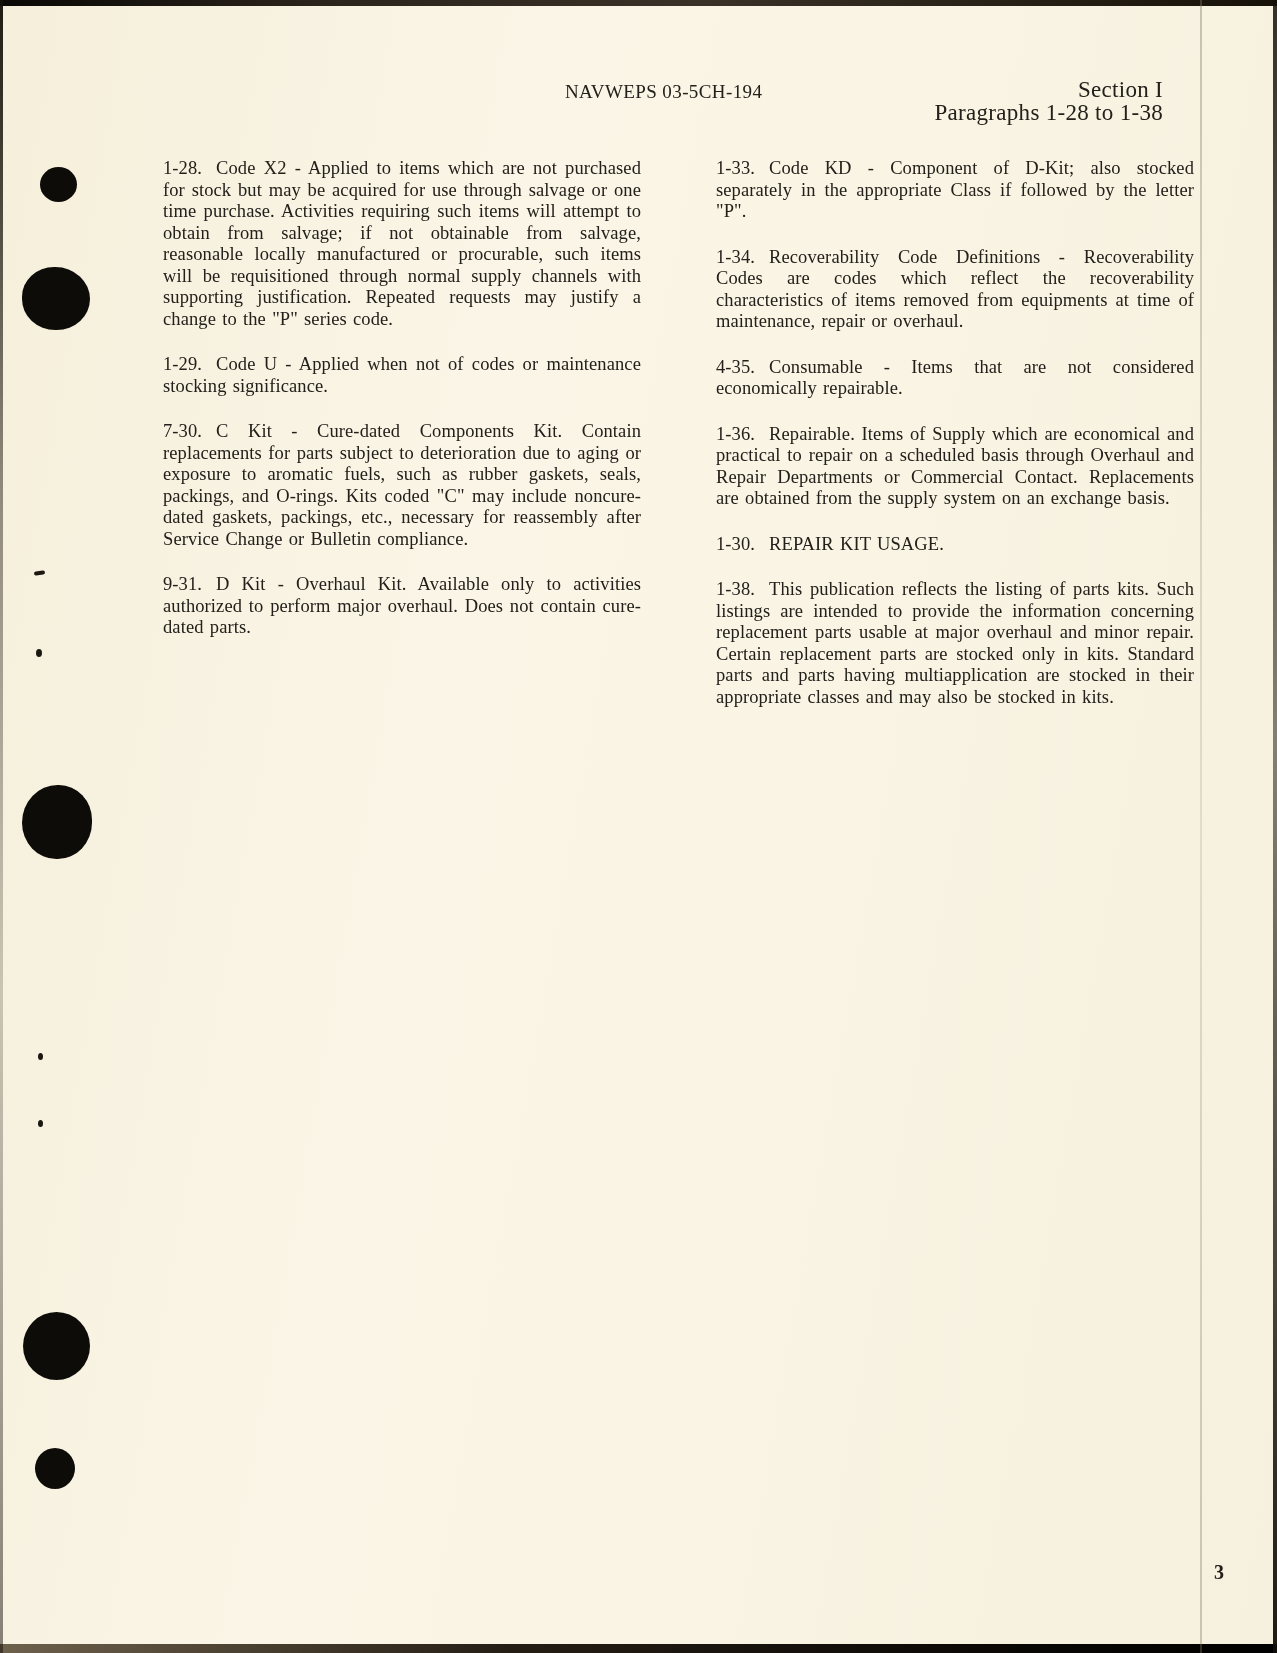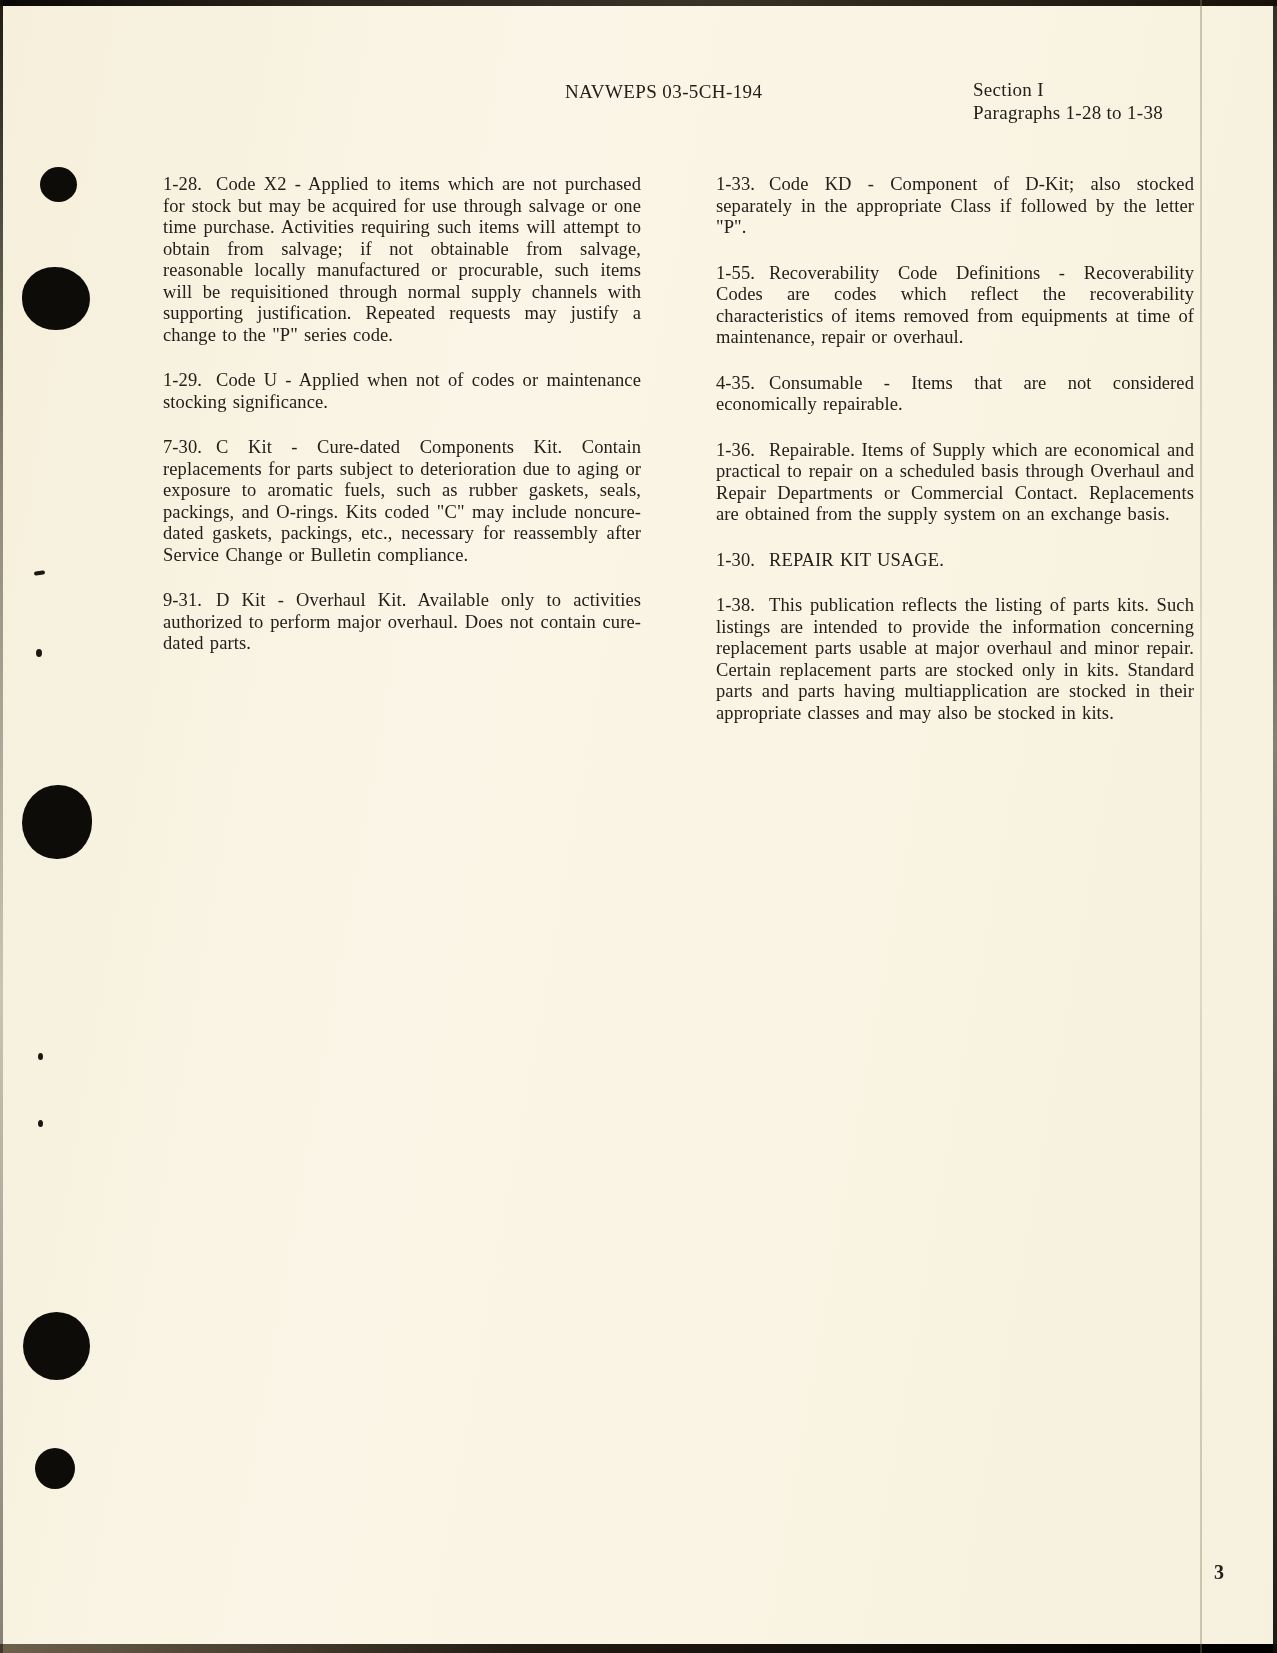--- a/index.html
+++ b/index.html
@@ -53,37 +53,38 @@
     position: absolute;
     top: 81px; left: 565px;
     font-size: 19px;
     letter-spacing: 0.4px;
     white-space: nowrap;
     text-align: right;
   }
   .header-right {
     position: absolute;
     top: 78px; right: 114px;
-    font-size: 19px;
+    text-align: right;
+    font-size: 23px;
     line-height: 23px;
     letter-spacing: 0.3px;
   }
   
   .col {
     position: absolute;
     top: 158px;
     width: 478px;
   }
   .col-left  { left: 163px; }
   .col-right { left: 716px; }
   .para {
     font-size: 18.5px;
     line-height: 21.5px;
     text-align: justify;
-    margin: 16px 0 24px 0;
+    margin: 0 0 24px 0;
     letter-spacing: 0.1px;
     word-spacing: 1.5px;
   }
   .pnum {
     padding-right: 14px;
   }
   .page-number {
     position: absolute;
     top: 1561px; left: 1214px;
     font-size: 20px;
@@ -119,21 +120,21 @@
 
   <div class="col col-left">
     <p class="para"><span class="pnum">1-28.</span><span>Code X2 - Applied to items which are not purchased for stock but may be acquired for use through salvage or one time purchase.  Activities requiring such items will attempt to obtain from salvage; if not obtainable from salvage, reasonable locally manufactured or procurable, such items will be requisitioned through normal supply channels with supporting justification.  Repeated requests may justify a change to the "P" series code.</span></p>
     <p class="para"><span class="pnum">1-29.</span><span>Code U - Applied when not of codes or maintenance stocking significance.</span></p>
     <p class="para"><span class="pnum">7-30.</span><span>C Kit - Cure-dated Components Kit.  Contain replacements for parts subject to deterioration due to aging or exposure to aromatic fuels, such as rubber gaskets, seals, packings, and O-rings.  Kits coded "C" may include noncure-dated gaskets, packings, etc., necessary for reassembly after Service Change or Bulletin compliance.</span></p>
     <p class="para"><span class="pnum">9-31.</span><span>D Kit - Overhaul Kit.  Available only to activities authorized to perform major overhaul.  Does not contain cure-dated parts.</span></p>
   </div>
 
   <div class="col col-right">
     <p class="para"><span class="pnum">1-33.</span><span>Code KD - Component of D-Kit; also stocked separately in the appropriate Class if followed by the letter "P".</span></p>
-    <p class="para"><span class="pnum">1-55.</span><span>Recoverability Code Definitions - Recoverability Codes are codes which reflect the recoverability characteristics of items removed from equipments at time of maintenance, repair or overhaul.</span></p>
+    <p class="para"><span class="pnum">1-34.</span><span>Recoverability Code Definitions - Recoverability Codes are codes which reflect the recoverability characteristics of items removed from equipments at time of maintenance, repair or overhaul.</span></p>
     <p class="para"><span class="pnum">4-35.</span><span>Consumable - Items that are not considered economically repairable.</span></p>
     <p class="para"><span class="pnum">1-36.</span><span>Repairable.  Items of Supply which are economical and practical to repair on a scheduled basis through Overhaul and Repair Departments or Commercial Contact.  Replacements are obtained from the supply system on an exchange basis.</span></p>
     <p class="para"><span class="pnum">1-30.</span><span>REPAIR KIT USAGE.</span></p>
     <p class="para"><span class="pnum">1-38.</span><span>This publication reflects the listing of parts kits. Such listings are intended to provide the information concerning replacement parts usable at major overhaul and minor repair.  Certain replacement parts are stocked only in kits.  Standard parts and parts having multiapplication are stocked in their appropriate classes and may also be stocked in kits.</span></p>
   </div>
 
   <div class="page-number">3</div>
 
 </div>
 

